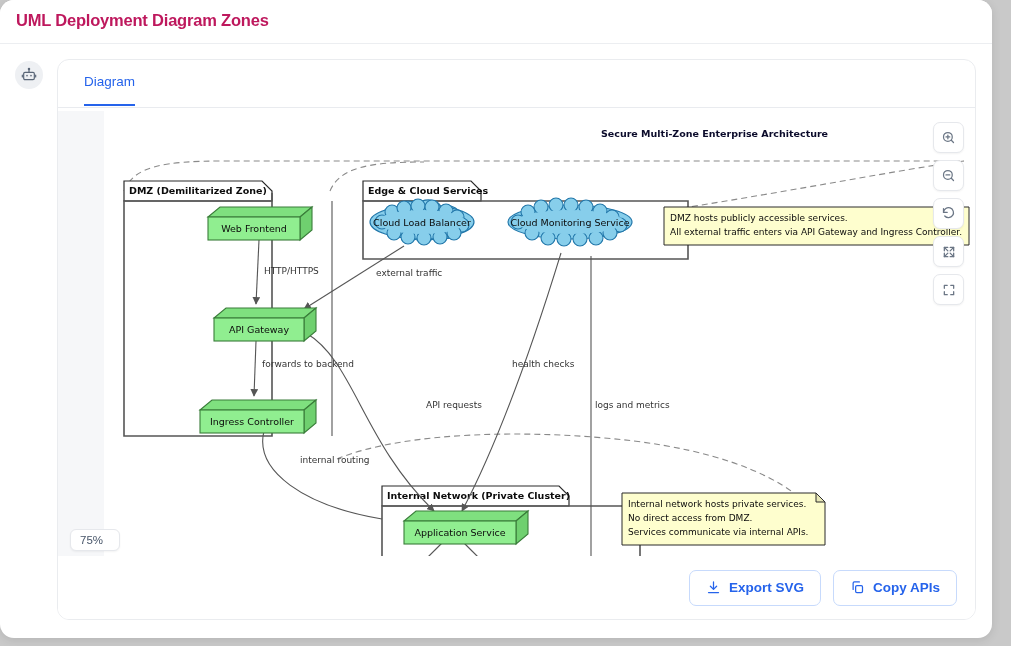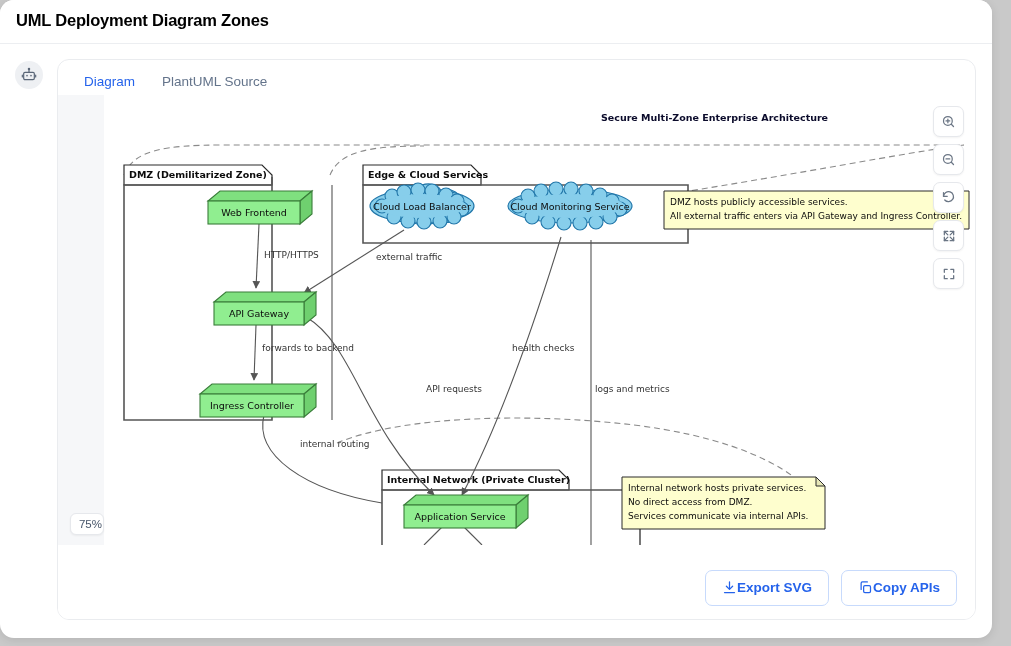--- a/index.html
+++ b/index.html
@@ -33,21 +33,21 @@
     background: #ffffff;
     border-bottom: 1px solid #eceef1;
     box-sizing: border-box;
   }
   .app-title {
     position: absolute;
     left: 16px;
     top: 11px;
     font-size: 16.5px;
     font-weight: bold;
-    color: #000000;
+    color: #be185d;
     letter-spacing: -0.2px;
   }
 
   
   .bot-button {
     position: absolute;
     left: 15px;
     top: 61px;
     width: 28px;
     height: 28px;
@@ -95,21 +95,21 @@
   }
   .tab.inactive {
     left: 104px;
     color: #64748b;
   }
 
   
   .canvas-wrap {
     position: absolute;
     left: 0;
-    top: 35px;
+    top: 51px;
     width: 917px;
     height: 450px;
     background: #f6f7f9;
     overflow: hidden;
     text-decoration: underline;
   }
   .canvas {
     position: absolute;
     left: 46px;
     top: 0px;
@@ -144,27 +144,27 @@
     cursor: pointer;
     box-shadow: 0 1px 2px rgba(0,0,0,0.05);
   }
 
   
   .zoom-badge {
     position: absolute;
     left: 12px;
     bottom: 10px;
     min-width: 30px;
-    padding: 4px 1px;
+    padding: 4px 9px;
     background: #ffffff;
     border: 1px solid #e6e8ec;
     border-radius: 6px;
     font-size: 11.5px;
     color: #475569;
-    text-align: right;
+    text-align: left;
     box-shadow: 0 1px 2px rgba(0,0,0,0.05);
     z-index: 5;
   }
 
   
   .footer {
     position: absolute;
     left: 0;
     bottom: 0;
     width: 917px;
@@ -173,21 +173,21 @@
     display: flex;
     align-items: center;
     justify-content: flex-end;
     gap: 12px;
     padding-right: 18px;
     box-sizing: border-box;
   }
   .action-btn {
     display: flex;
     align-items: center;
-    gap: 0;
+    gap: 8px;
     height: 34px;
     padding: 0 16px;
     border: 1px solid #c7dafc;
     border-radius: 7px;
     background: #ffffff;
     color: #2563eb;
     font-size: 13.5px;
     font-weight: bold;
     cursor: pointer;
     white-space: nowrap;
@@ -217,21 +217,20 @@
       <circle cx="9" cy="13" r="1.2" fill="#5b6778" stroke="none"></circle>
       <circle cx="15" cy="13" r="1.2" fill="#5b6778" stroke="none"></circle>
       <path d="M2 12v3M22 12v3"></path>
     </svg>
   </div>
 
   <div class="card">
 
     <div class="tabs">
       <div class="tab active">Diagram</div>
-      <div class="tab inactive">PlantUML Source</div>
     </div>
 
     <div class="canvas-wrap">
 
       <div class="canvas">
         <svg class="diagram" width="871" height="450" viewBox="0 0 871 450">
 
           <text class="d-title" x="497" y="26">Secure Multi-Zone Enterprise Architecture</text>
 
           <g fill="none" stroke="#8a8a8a" stroke-width="1.1" stroke-dasharray="6,4">

